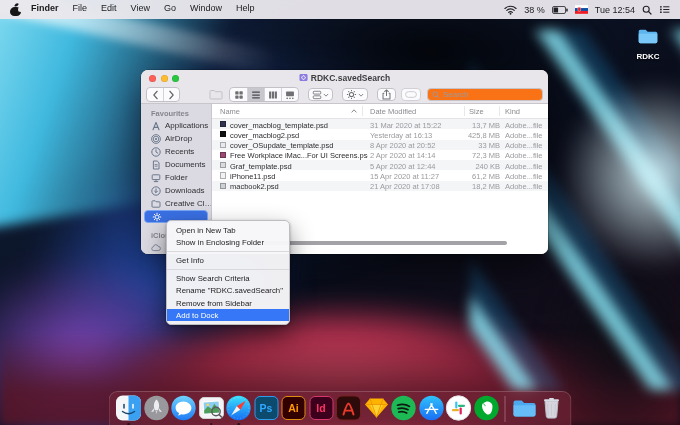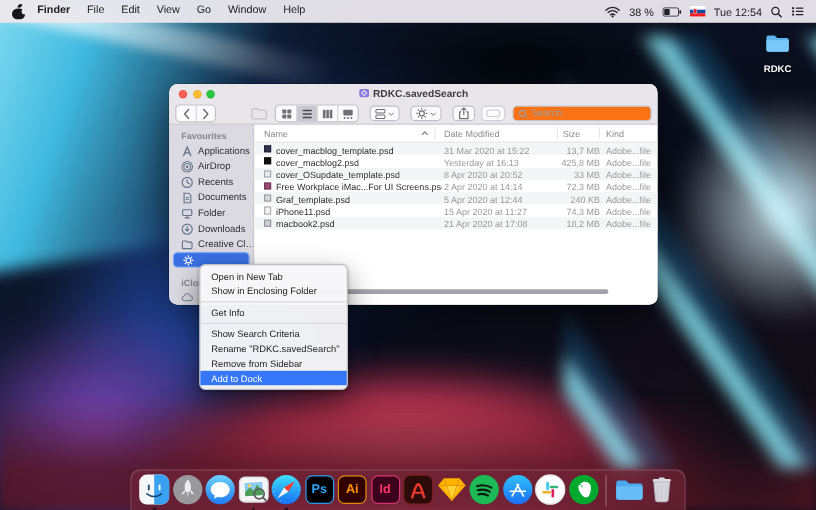--- a/index.html
+++ b/index.html
@@ -106,21 +106,21 @@
   .cm-item { padding:1.6px 9px; white-space:nowrap; }
   .cm-item.highlight { background:#3577f6; color:#fff; }
   .cm-sep { height:1px; background:#d9d9dd; margin:2.5px 0; }
 
   
   .dock { position:absolute; bottom:0; left:50%; transform:translateX(-50%); height:34px; background:rgba(118,40,58,.55); border:.5px solid rgba(255,255,255,.18); border-bottom:none; border-radius:9px 9px 0 0; display:flex; align-items:flex-start; padding:3px 6px 0; z-index:40; backdrop-filter:blur(6px); }
   .dock-items { display:flex; gap:1.5px; align-items:flex-start; }
   .dock-item { width:26px; height:31px; position:relative; }
   .dock-item > svg { width:26px; height:26px; display:block; }
   .tile { width:24px; height:24px; margin:1px; border-radius:5.5px; display:flex; align-items:center; justify-content:center; font-weight:700; font-size:10.5px; }
-  .tile-photoshop { background:#000000; border:1px solid #2f9bea; color:#31a8ff; }
+  .tile-photoshop { background:#0c4a6e; border:1px solid #2f9bea; color:#31a8ff; }
   .tile-illustrator { background:#300; border:1px solid #e08b12; color:#ff9a00; }
   .tile-indesign { background:#3c001c; border:1px solid #d6376d; color:#ff3366; }
   .dock-sep { width:1px; height:26px; margin:1px 4px; background:rgba(255,255,255,.3); }
   .dock-dot { position:absolute; left:50%; bottom:0; transform:translateX(-50%); width:2.6px; height:2.6px; border-radius:50%; background:rgba(35,18,24,.9); }
 </style>
 </head>
 <body>
 
 <div class="wallpaper">
   <i class="wl3"></i>
@@ -445,21 +445,21 @@
             <span class="c-thumb" style="background: rgb(217, 218, 223);"></span>
             <span class="c-name">Graf_template.psd</span>
             <span class="c-date">5 Apr 2020 at 12:44</span>
             <span class="c-size">240 KB</span>
             <span class="c-kind">Adobe...file</span>
           </div>
           <div class="row">
             <span class="c-thumb" style="background: rgb(242, 242, 245);"></span>
             <span class="c-name">iPhone11.psd</span>
             <span class="c-date">15 Apr 2020 at 11:27</span>
-            <span class="c-size">74,3 MB</span>
+            <span class="c-size">61,2 MB</span>
             <span class="c-kind">Adobe...file</span>
           </div>
           <div class="row">
             <span class="c-thumb" style="background: rgb(205, 208, 214);"></span>
             <span class="c-name">macbook2.psd</span>
             <span class="c-date">21 Apr 2020 at 17:08</span>
             <span class="c-size">18,2 MB</span>
             <span class="c-kind">Adobe...file</span>
           </div>
         </div>

